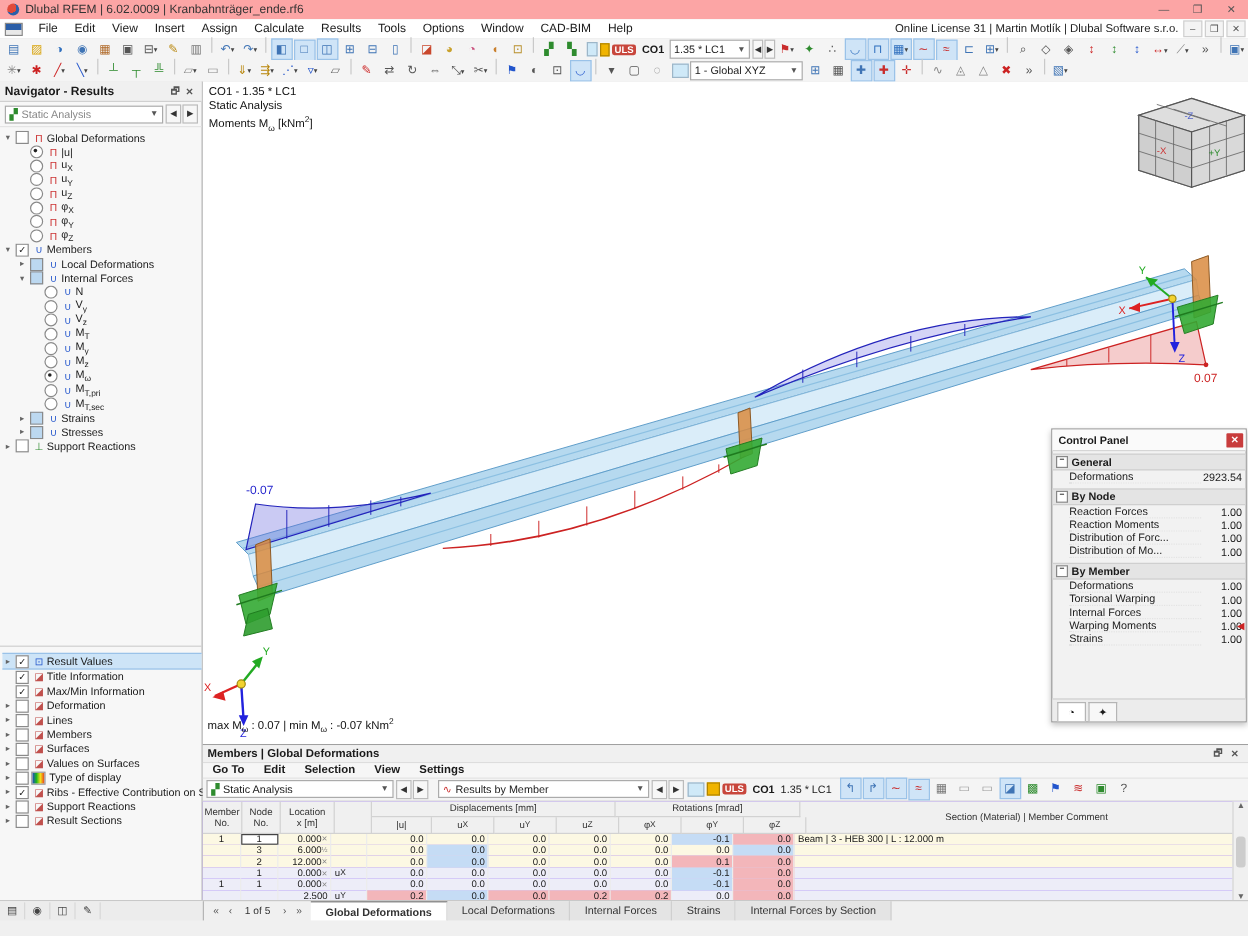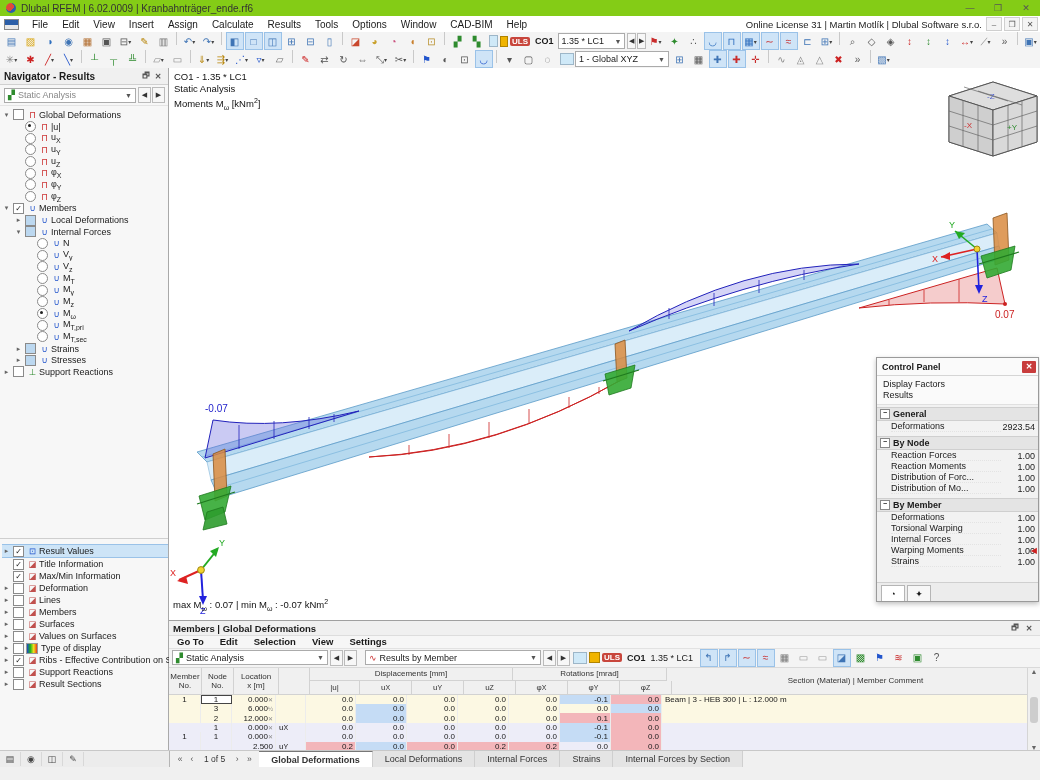--- a/index.html
+++ b/index.html
@@ -1,18 +1,18 @@
 <!DOCTYPE html>
 <html><head>
 <meta charset="utf-8">
 <style>
   html,body{margin:0;padding:0;background:#9a9a9a;}
   #app{position:relative;width:1040px;height:780px;background:#f0f0f0;font-family:"Liberation Sans",sans-serif;color:#1a1a1a;overflow:hidden;font-size:11px;}
   
-  .titlebar{position:absolute;left:0;top:0;right:0;height:16px;background:#84cc16;display:flex;align-items:center;border-bottom:1px solid #e4e4e4;}
+  .titlebar{position:absolute;left:0;top:0;right:0;height:16px;background:#fca5a5;display:flex;align-items:center;border-bottom:1px solid #e4e4e4;}
   .appicon{width:10px;height:10px;border-radius:50%;background:radial-gradient(circle at 35% 35%,#e04a3a 0 45%,#2c5fa8 46% 100%);margin:0 5px 0 6px;}
   .titletext{font-size:10px;color:#333;}
   .wbtns{margin-left:auto;display:flex;}
   .wbtn{width:28px;height:15px;display:flex;align-items:center;justify-content:center;font-size:9px;color:#555;}
   .menubar{position:absolute;left:0;top:16px;right:0;height:16px;background:#ffffff;display:flex;align-items:center;border-bottom:1px solid #dcdcdc;}
   .flag{width:13px;height:9px;background:linear-gradient(180deg,#2c5fa8 55%,#e8e8e8 55%);border:1px solid #888;margin:0 6px 0 4px;}
   .mitem{padding:0 7px;font-size:10px;}
   .license{margin-left:auto;font-size:9.5px;color:#222;padding-right:4px;}
   .mdibtn{width:14px;height:12px;font-size:8px;color:#555;display:flex;align-items:center;justify-content:center;border:1px solid #cfcfcf;margin-right:2px;background:#f4f4f4;}
   
@@ -691,24 +691,20 @@
     <div class="maxmin">
       <span>max M</span><sub>ω</sub><span> : 0.07 | min M</span><sub>ω</sub><span> : -0.07 kNm</span><sup>2</sup>
     </div>
 
     
     <div id="cpanel">
       <div class="cphead">
         <span>Control Panel</span>
         <span class="cpclose">✕</span>
       </div>
-      <div class="cpsub">
-        <div>Display Factors</div>
-        <div>Results</div>
-      </div>
       <div class="cpbody" id="cp-groups">
           <div class="cpgroup">
             <div class="cpg">
               <span class="gx">−</span>
               <span>General</span>
             </div>
             <div class="cprow">
               <span class="lbl">Deformations</span>
               <span class="val">2923.54</span>
             </div>

